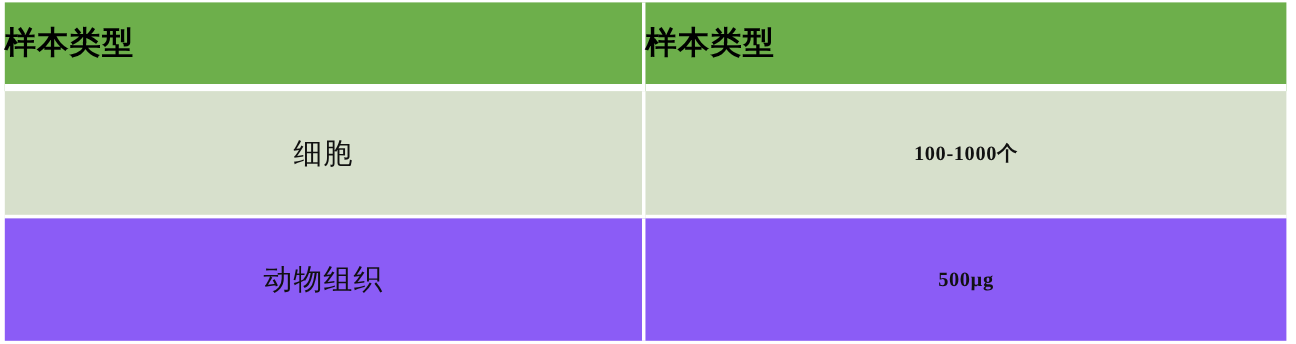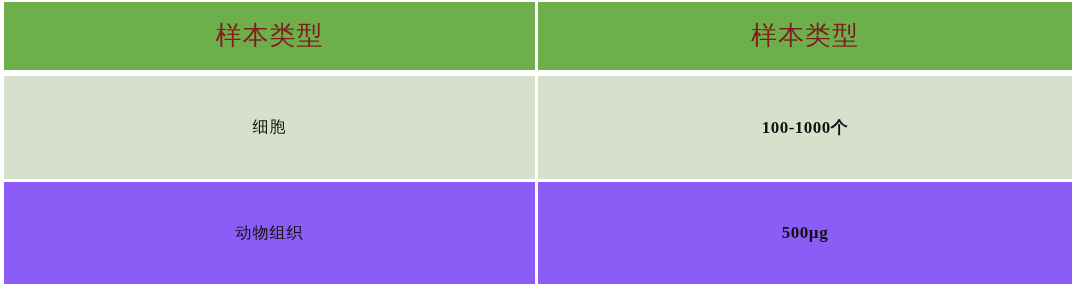--- a/index.html
+++ b/index.html
@@ -37,25 +37,25 @@
     background: #ffffff;
   }
 
   .sample-table col.col-type  { width: 534px; }
   .sample-table col.col-amount{ width: 534px; }
 
   
   .sample-table thead th {
     height: 68px;
     background: #6DAF4B;
-    color: #7f1d1d;
-    font-weight: 400;
+    color: #000000;
+    font-weight: 700;
     font-size: 26px;
     line-height: 1.2;
-    text-align: center;
+    text-align: left;
     vertical-align: middle;
     padding: 0;
     border: 0;
     border-right: 3px solid #ffffff;
     letter-spacing: 1px;
   }
   .sample-table thead th:last-child {
     border-right: 0;
   }
 
@@ -82,21 +82,21 @@
     border-bottom: 0;
   }
 
   
   .sample-table tbody tr.row-shade td { background: #D7E0CC; }
   .sample-table tbody tr.row-light td { background: #8b5cf6; }
 
   
   .cell-type {
     font-family: "Liberation Sans", "DejaVu Sans", sans-serif;
-    font-size: 16px;
+    font-size: 24px;
     font-weight: 400;
     letter-spacing: 1px;
   }
 
   
   .cell-amount {
     font-family: "Liberation Serif", "DejaVu Serif", serif;
     font-size: 17px;
     font-weight: 700;
     letter-spacing: 0.5px;

